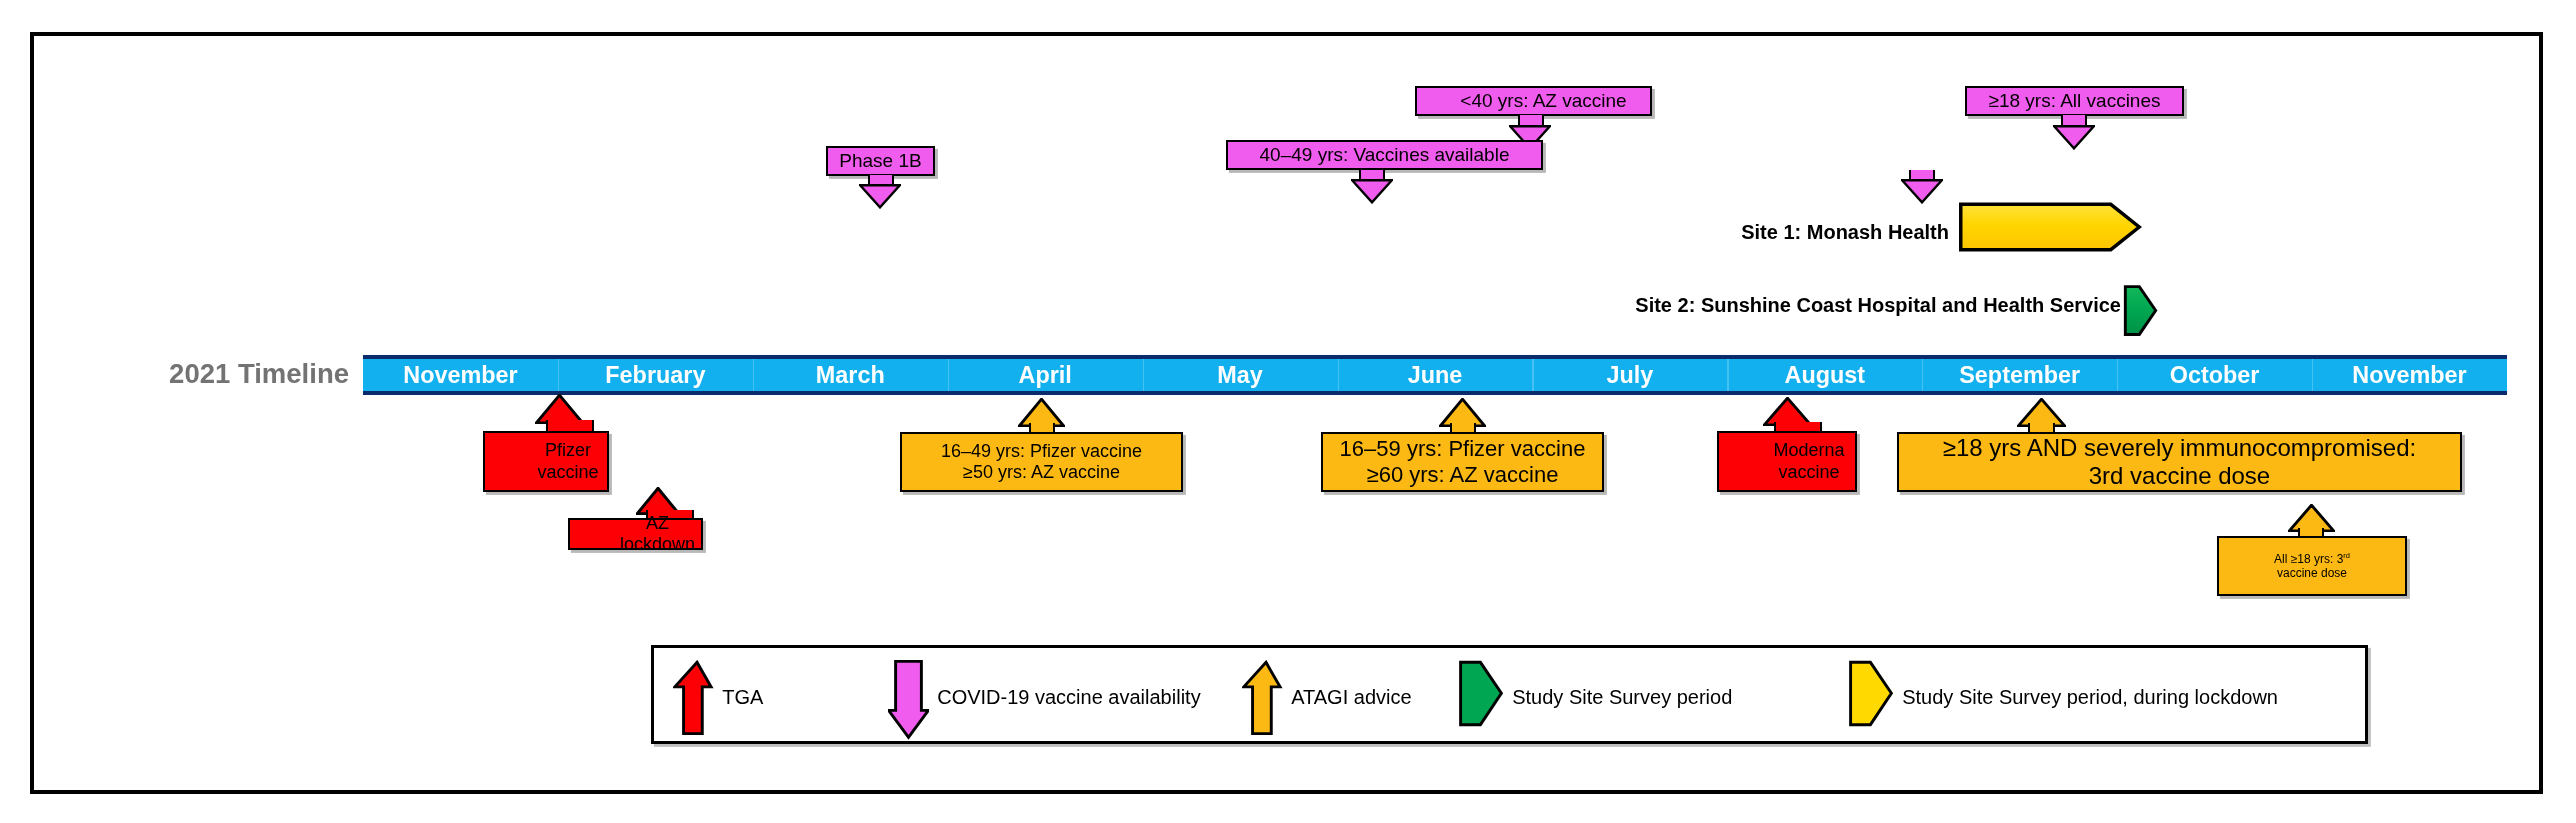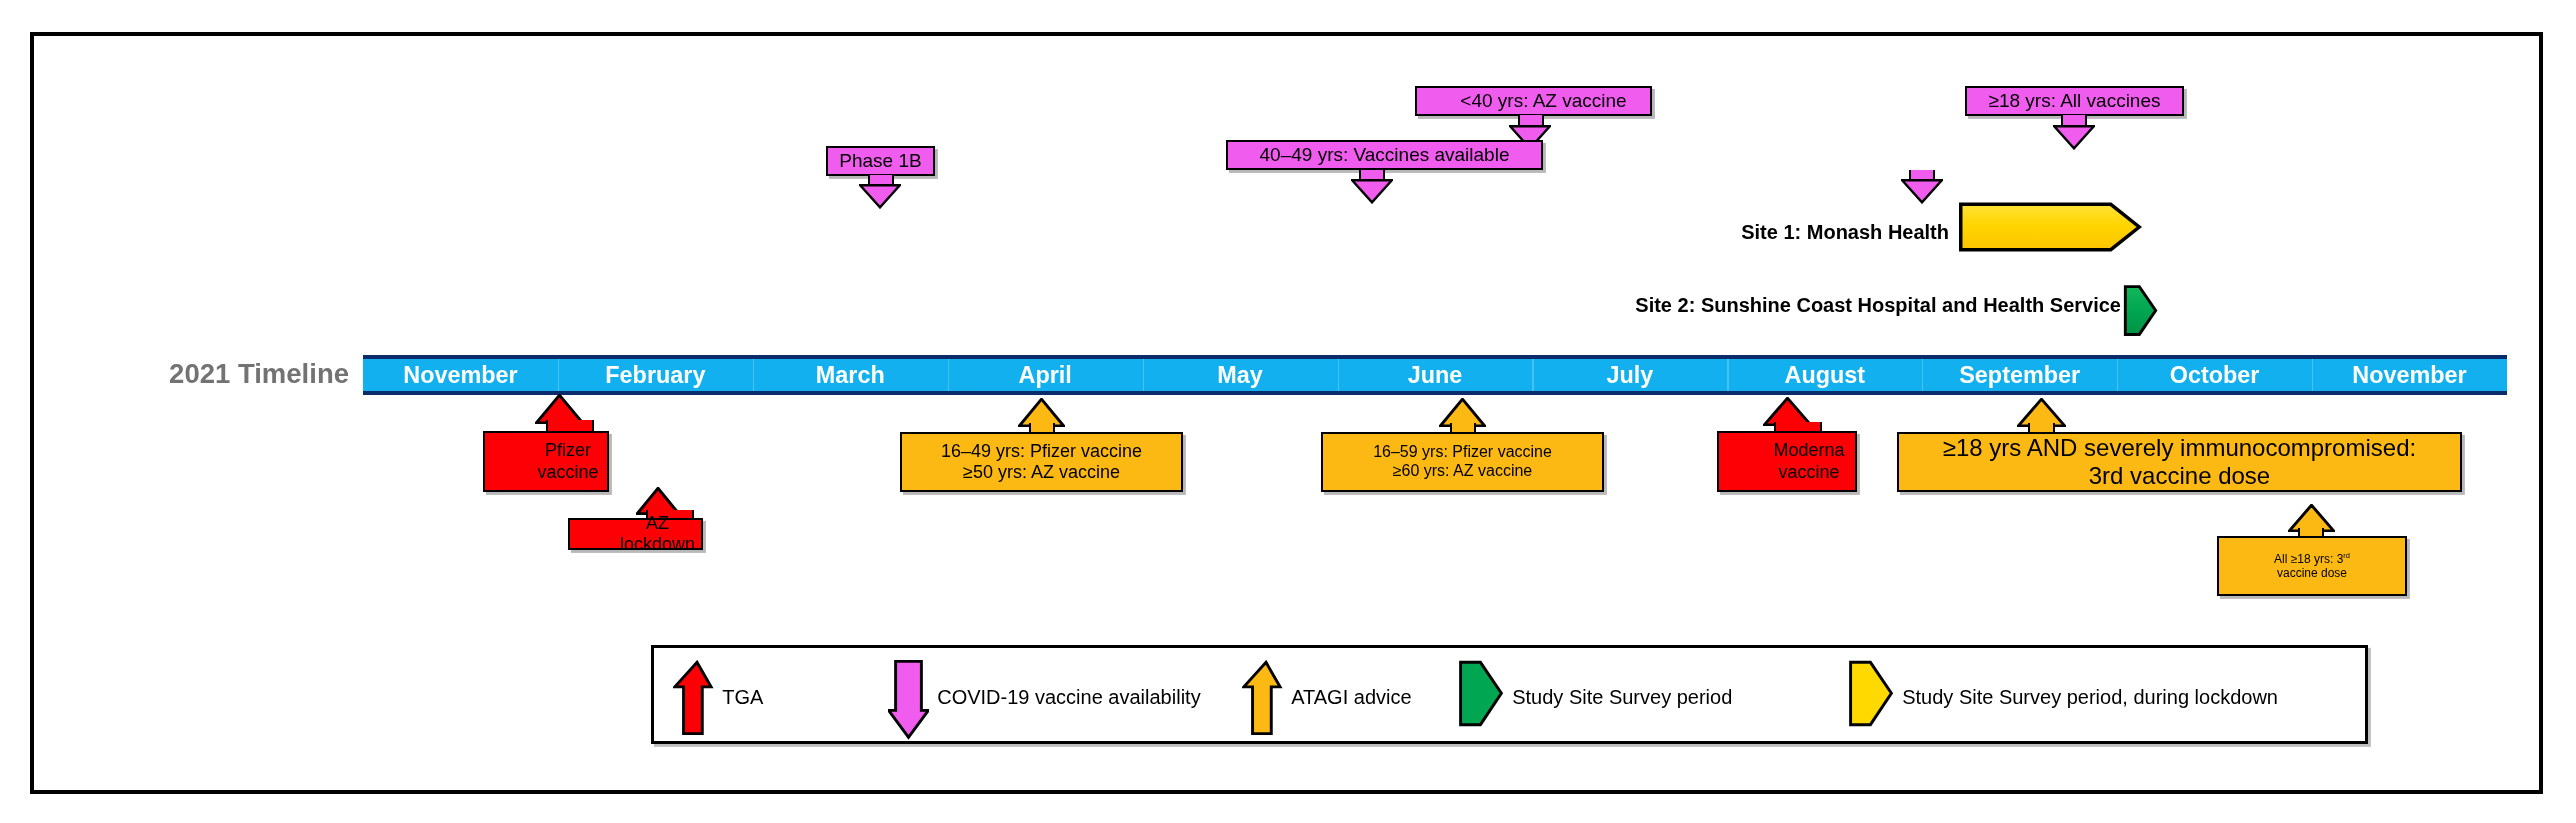--- a/index.html
+++ b/index.html
@@ -247,21 +247,21 @@
     <span class="txt">16–49 yrs: Pfizer vaccine</span>
     <span class="txt">≥50 yrs: AZ vaccine</span>
   </div>
 
   <div class="head" style="left:1439px;top:398px;">
     <svg width="47" height="29" viewBox="0 0 80 50">
       <polygon points="40,2 78,48 2,48" fill="#fdb913" stroke="#000000" stroke-width="5" stroke-linejoin="miter"></polygon>
     </svg>
   </div>
   <div class="stem orange" style="left:1450px;top:423px;width:26px;height:11.7px;"></div>
-  <div class="box orange" style="left:1321px;top:432px;width:283px;height:60px;font-size:16px;flex-direction:column;">
+  <div class="box orange" style="left:1321px;top:432px;width:283px;height:60px;font-size:22px;flex-direction:column;">
     <span class="txt">16–59 yrs: Pfizer vaccine</span>
     <span class="txt">≥60 yrs: AZ vaccine</span>
   </div>
 
   <div class="head" style="left:2017px;top:398px;">
     <svg width="49" height="29" viewBox="0 0 84 50">
       <polygon points="42,2 82,48 2,48" fill="#fdb913" stroke="#000000" stroke-width="5" stroke-linejoin="miter"></polygon>
     </svg>
   </div>
   <div class="stem orange" style="left:2028px;top:423px;width:27px;height:11.7px;"></div>

